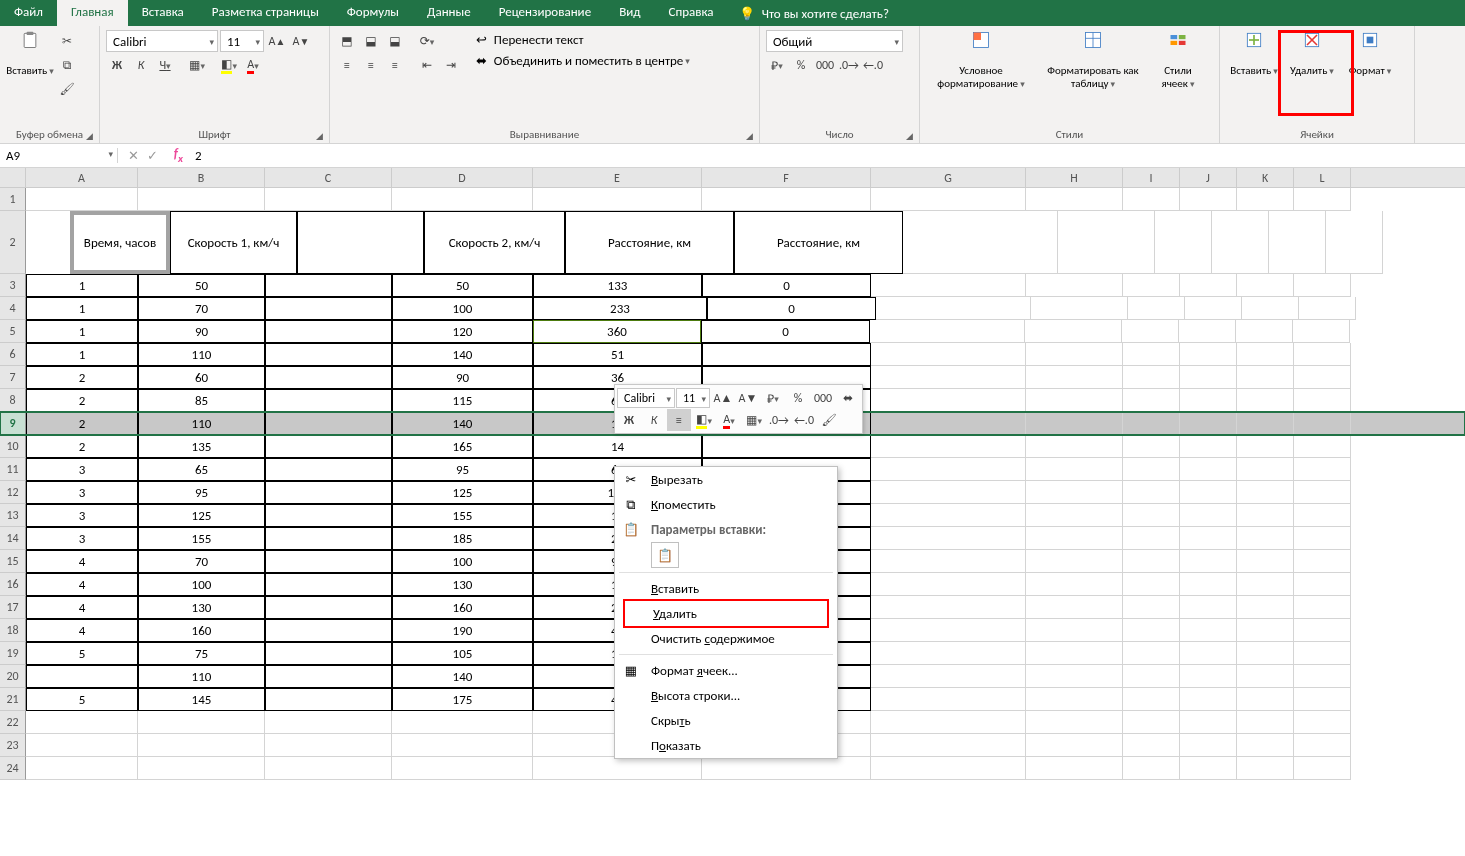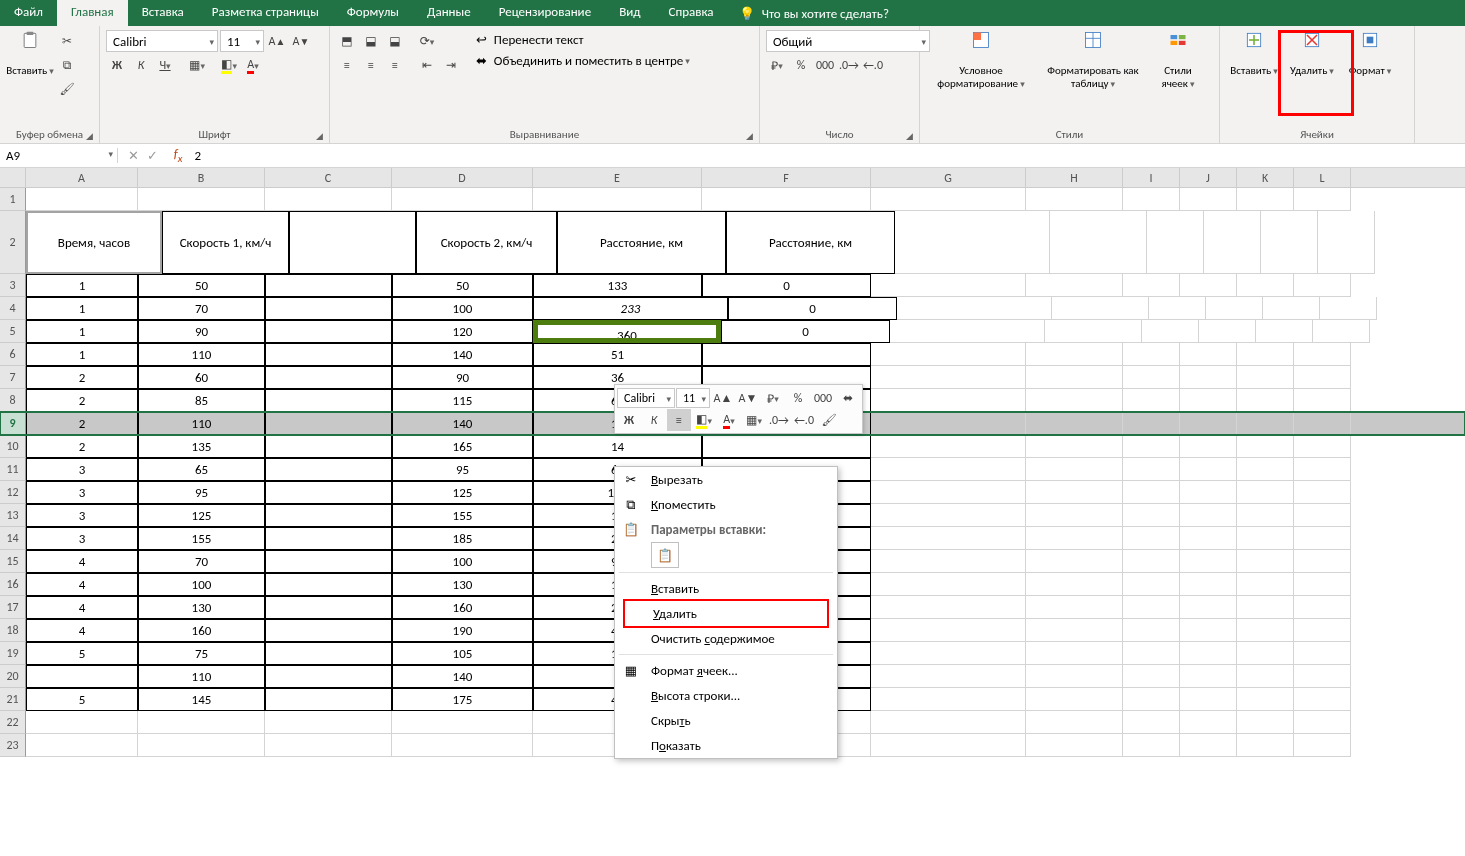--- a/index.html
+++ b/index.html
@@ -26,21 +26,21 @@
 .combo::after { content: "▾"; position: absolute; right: 3px; font-size: 9px; color: #666; }
 .drop::after{ content:" ▾"; font-size:9px; color:#666;}
 .ribbon-highlight { position: absolute; border: 3px solid #ff0000; pointer-events: none; }
 
 
 .fxbar { display: flex; height: 24px; border-bottom: 1px solid #d4d4d4; background: #fff; align-items: center; }
 .namebox { width: 118px; border-right: 1px solid #d4d4d4; padding: 0 6px; position: relative; }
 .namebox::after { content:"▾"; position:absolute; right:4px; font-size:9px; color:#666;}
 .fx-icons { display: flex; gap: 8px; padding: 0 10px; color: #999; }
 .fx-icons .ok{color:#999;}
-.fx-label { font-style: italic; color: #c2410c; padding: 0 6px; }
+.fx-label { font-style: italic; color: #ec4899; padding: 0 6px; font-weight: bold; }
 .fx-input { flex: 1; padding: 0 6px; }
 
 
 .grid-wrap { position: relative; }
 .colheads { display: flex; height: 20px; background: #e6e6e6; border-bottom: 1px solid #ccc; }
 .rowhead-corner { width: 26px; border-right: 1px solid #ccc; background: #e6e6e6; }
 .colhead { border-right: 1px solid #ccc; text-align: center; font-size: 12px; color: #555; line-height: 20px; }
 .spreadsheet-rows { }
 .srow { display: flex; height: 23px; }
 .srow.tall { height: 63px; }
@@ -173,21 +173,21 @@
         <div class="hrow drop" style="cursor:pointer;padding:2px 4px;">
           <span>⬌</span>&nbsp;<span>Объединить и поместить в центре</span>
         </div>
       </div>
     </div>
     <div class="group-label"><span>Выравнивание</span><span class="dlg">◢</span></div>
   </div>
 
   <div class="group" style="width:160px">
     <div class="vstack" style="width:100%">
-      <div class="combo" style="width:164px">Общий</div>
+      <div class="combo" style="width:137px">Общий</div>
       <div class="hrow">
         <div class="btn-sm drop">₽</div>
         <div class="btn-sm">%</div>
         <div class="btn-sm">000</div>
         <div class="btn-sm">.0→</div>
         <div class="btn-sm">←.0</div>
       </div>
     </div>
     <div class="group-label"><span>Число</span><span class="dlg">◢</span></div>
   </div>
@@ -291,21 +291,21 @@
         <div class="cell" style="width:169px;"></div>
         <div class="cell" style="width:155px;"></div>
         <div class="cell" style="width:97px;"></div>
         <div class="cell" style="width:57px;"></div>
         <div class="cell" style="width:57px;"></div>
         <div class="cell" style="width:57px;"></div>
         <div class="cell" style="width:57px;"></div>
       </div>
       <div class="srow tall">
         <div class="rownum" style="line-height:62px">2</div>
-        <div class="cell" style="width:136px;border:2px solid #a3a3a3;">Время, часов</div>
+        <div class="cell" style="width:100px;border:4px solid #a3a3a3;margin-left:44px;">Время, часов</div>
         <div class="cell" style="width:127px;border:1px solid #000;">Скорость 1, км/ч</div>
         <div class="cell" style="width:127px;border:1px solid #000;"></div>
         <div class="cell" style="width:141px;border:1px solid #000;">Скорость 2, км/ч</div>
         <div class="cell" style="width:169px;border:1px solid #000;">Расстояние, км</div>
         <div class="cell" style="width:169px;border:1px solid #000;">Расстояние, км</div>
         <div class="cell" style="width:155px;"></div>
         <div class="cell" style="width:97px;"></div>
         <div class="cell" style="width:57px;"></div>
         <div class="cell" style="width:57px;"></div>
         <div class="cell" style="width:57px;"></div>
@@ -325,36 +325,36 @@
         <div class="cell" style="width:57px;"></div>
         <div class="cell" style="width:57px;"></div>
         <div class="cell" style="width:57px;"></div>
       </div>
       <div class="srow">
         <div class="rownum">4</div>
         <div class="cell" style="width:112px;border:1px solid #000;">1</div>
         <div class="cell" style="width:127px;border:1px solid #000;">70</div>
         <div class="cell" style="width:127px;border:1px solid #000;"></div>
         <div class="cell" style="width:141px;border:1px solid #000;">100</div>
-        <div class="cell" style="width:195px;border:1px solid #000;font-style:italic;">233</div>
+        <div class="cell" style="width:174px;border:1px solid #000;">233</div>
         <div class="cell" style="width:169px;border:1px solid #000;">0</div>
         <div class="cell" style="width:155px;"></div>
         <div class="cell" style="width:97px;"></div>
         <div class="cell" style="width:57px;"></div>
         <div class="cell" style="width:57px;"></div>
         <div class="cell" style="width:57px;"></div>
         <div class="cell" style="width:57px;"></div>
       </div>
       <div class="srow">
         <div class="rownum">5</div>
         <div class="cell" style="width:112px;border:1px solid #000;">1</div>
         <div class="cell" style="width:127px;border:1px solid #000;">90</div>
         <div class="cell" style="width:127px;border:1px solid #000;"></div>
         <div class="cell" style="width:141px;border:1px solid #000;">120</div>
-        <div class="cell" style="width:188px;border:5px solid #4d7c0f;">360</div>
+        <div class="cell" style="width:168px;border:1px solid #4d7c0f;">360</div>
         <div class="cell" style="width:169px;border:1px solid #000;">0</div>
         <div class="cell" style="width:155px;"></div>
         <div class="cell" style="width:97px;"></div>
         <div class="cell" style="width:57px;"></div>
         <div class="cell" style="width:57px;"></div>
         <div class="cell" style="width:57px;"></div>
         <div class="cell" style="width:57px;"></div>
       </div>
       <div class="srow">
         <div class="rownum">6</div>
@@ -606,20 +606,35 @@
         <div class="cell" style="width:169px;"></div>
         <div class="cell" style="width:155px;"></div>
         <div class="cell" style="width:97px;"></div>
         <div class="cell" style="width:57px;"></div>
         <div class="cell" style="width:57px;"></div>
         <div class="cell" style="width:57px;"></div>
         <div class="cell" style="width:57px;"></div>
       </div>
       <div class="srow">
         <div class="rownum">23</div>
+        <div class="cell" style="width:112px;"></div>
+        <div class="cell" style="width:127px;"></div>
+        <div class="cell" style="width:127px;"></div>
+        <div class="cell" style="width:141px;"></div>
+        <div class="cell" style="width:169px;"></div>
+        <div class="cell" style="width:169px;"></div>
+        <div class="cell" style="width:155px;"></div>
+        <div class="cell" style="width:97px;"></div>
+        <div class="cell" style="width:57px;"></div>
+        <div class="cell" style="width:57px;"></div>
+        <div class="cell" style="width:57px;"></div>
+        <div class="cell" style="width:57px;"></div>
+      </div>
+      <div class="srow">
+        <div class="rownum">24</div>
         <div class="cell" style="width:112px;"></div>
         <div class="cell" style="width:127px;"></div>
         <div class="cell" style="width:127px;"></div>
         <div class="cell" style="width:141px;"></div>
         <div class="cell" style="width:169px;"></div>
         <div class="cell" style="width:169px;"></div>
         <div class="cell" style="width:155px;"></div>
         <div class="cell" style="width:97px;"></div>
         <div class="cell" style="width:57px;"></div>
         <div class="cell" style="width:57px;"></div>

